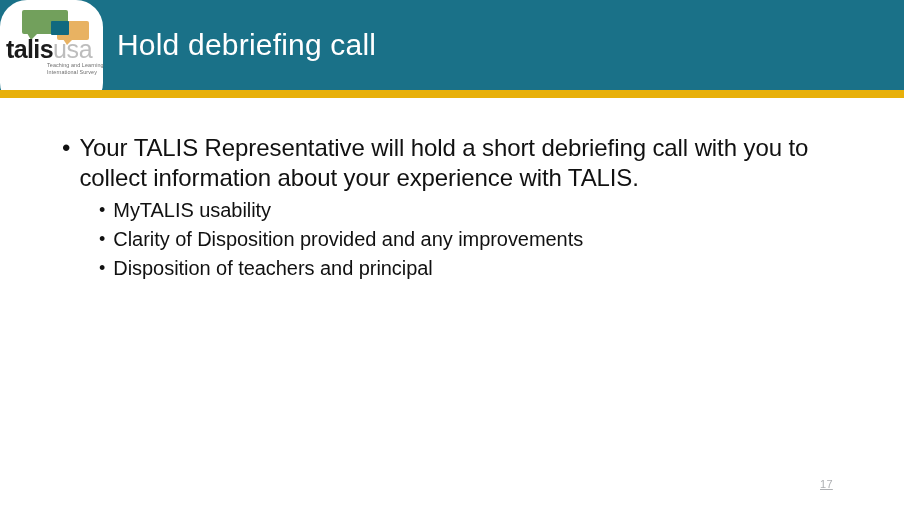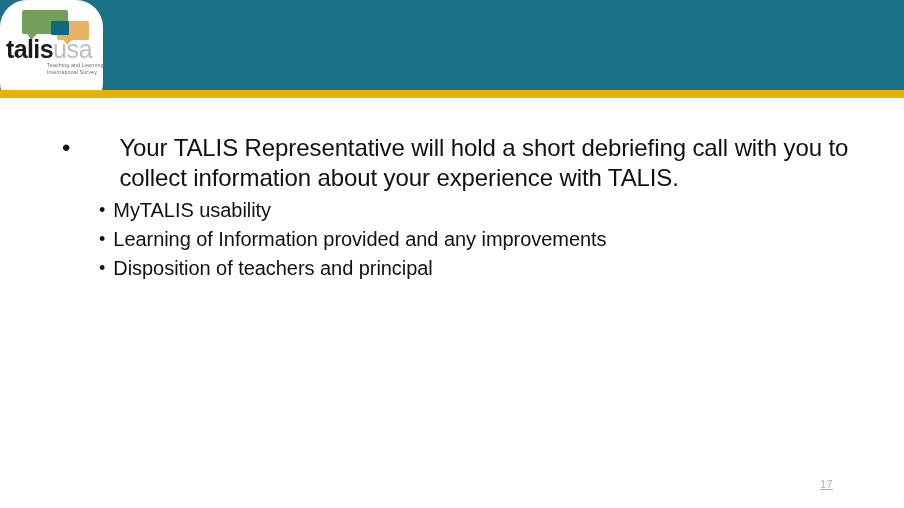--- a/index.html
+++ b/index.html
@@ -163,21 +163,20 @@
     line-height: 30px;
     color: #111111;
     margin-right: 9px;
   }
   .bullet-l1 .text {
     flex: 1 1 auto;
     font-size: 24px;
     line-height: 30px;
     color: #111111;
     letter-spacing: -0.1px;
-    margin-left: 40px;
   }
   .sub-list {
     position: absolute;
     left: 99px;
     top: 99px;
     width: 720px;
   }
   .bullet-l2 {
     display: flex;
     align-items: flex-start;
@@ -226,40 +225,41 @@
     </div>
     <div class="logo-wordmark">
       <span class="wm-talis">talis</span><span class="wm-usa">usa</span>
     </div>
     <div class="logo-tagline">
       <div>Teaching and Learning</div>
       <div>International Survey</div>
     </div>
   </div>
 
+  <div class="slide-title">Hold debriefing call</div>
 
   <div class="gold-bar"></div>
 
   <div class="body-area">
 
     <div class="bullet-l1">
       <span class="marker">•</span>
       <span class="text">Your TALIS Representative will hold a short debriefing call with you to collect information about your experience with TALIS.</span>
     </div>
 
     <div class="sub-list">
 
       <div class="bullet-l2">
         <span class="marker">•</span>
         <span class="text">MyTALIS usability</span>
       </div>
 
       <div class="bullet-l2">
         <span class="marker">•</span>
-        <span class="text">Learning of Information provided and any improvements</span>
+        <span class="text">Clarity of Disposition provided and any improvements</span>
       </div>
 
       <div class="bullet-l2">
         <span class="marker">•</span>
         <span class="text">Disposition of teachers and principal</span>
       </div>
 
     </div>
   </div>
 

